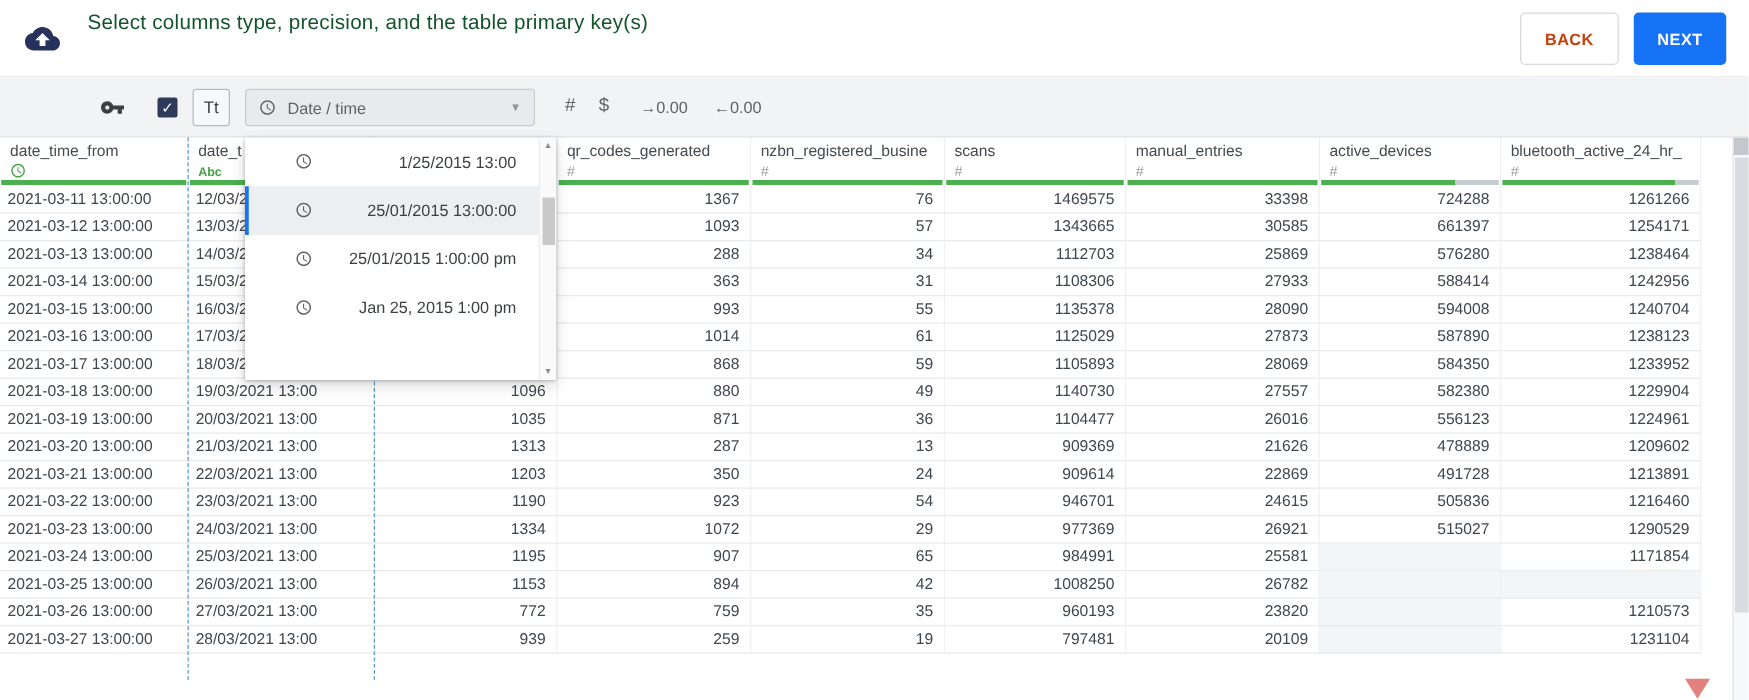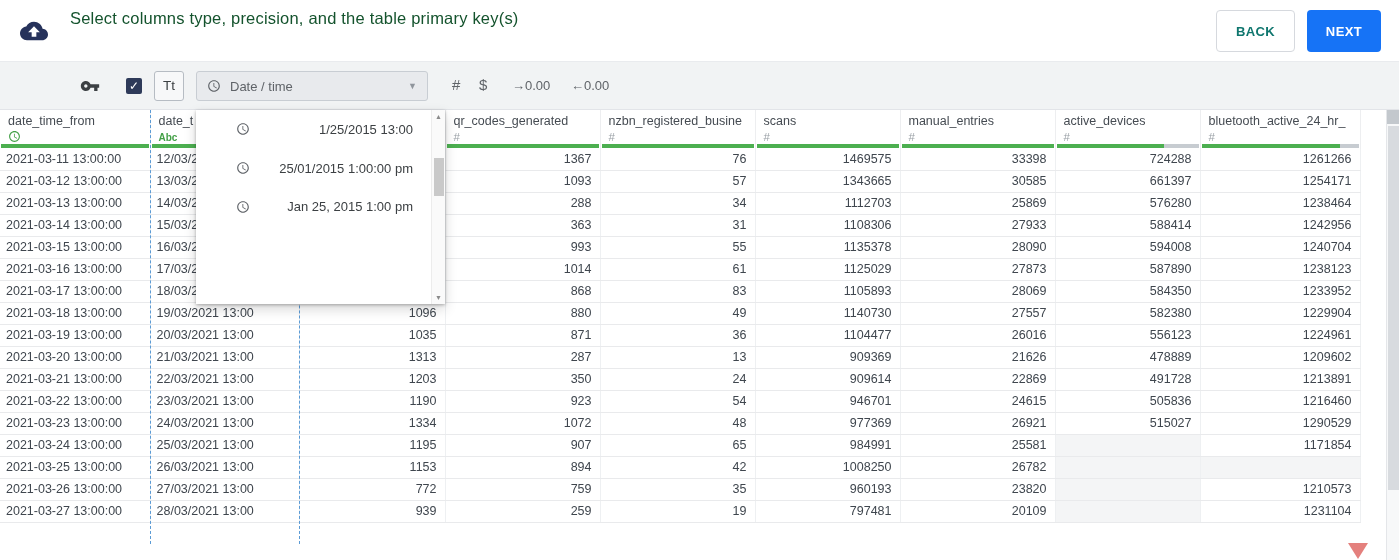--- a/index.html
+++ b/index.html
@@ -7,21 +7,21 @@
               font-family:"Liberation Sans", sans-serif; position:relative; }
 
   
   .app-header { position:absolute; top:0; left:0; width:1399px; height:62px; background:#fff;
                 border-bottom:1px solid #e9ebee; z-index:3; }
   .upload-icon { position:absolute; left:20px; top:17px; }
   .titles { position:absolute; left:70px; top:9px; }
   .page-title { font-size:16.5px; color:#14532d; font-weight:500; letter-spacing:.2px; }
   .page-subtitle { font-size:12.5px; color:#98a2ae; margin-top:6px; }
   .back-btn { position:absolute; right:104px; top:10px; width:79px; height:42px; background:#fff;
-              border:1px solid #d6d9de; border-radius:4px; color:#0f766e; font-weight:bold;
+              border:1px solid #d6d9de; border-radius:4px; color:#c2410c; font-weight:bold;
               font-size:13px; letter-spacing:.4px; font-family:inherit; cursor:pointer; }
   .next-btn { position:absolute; right:18px; top:10px; width:74px; height:42px; background:#1673f6;
               border:none; border-radius:4px; color:#fff; font-weight:bold; font-size:13px;
               letter-spacing:.4px; font-family:inherit; cursor:pointer; }
 
   
   .toolbar { position:absolute; top:62px; left:0; width:1399px; height:48px; background:#f1f3f4;
              border-bottom:1px solid #e2e4e8; z-index:3; }
   .tb-key { position:absolute; left:80px; top:14px; cursor:pointer; }
   .tb-check { position:absolute; left:126px; top:16px; width:16px; height:16px; background:#2e3a59;
@@ -284,21 +284,21 @@
           <td class="right">27873</td>
           <td class="right">587890</td>
           <td class="right">1238123</td>
           <td class="filler"></td>
         </tr>
         <tr>
           <td class="left">2021-03-17 13:00:00</td>
           <td class="left">18/03/2021 13:00</td>
           <td class="right"></td>
           <td class="right">868</td>
-          <td class="right">83</td>
+          <td class="right">59</td>
           <td class="right">1105893</td>
           <td class="right">28069</td>
           <td class="right">584350</td>
           <td class="right">1233952</td>
           <td class="filler"></td>
         </tr>
         <tr>
           <td class="left">2021-03-18 13:00:00</td>
           <td class="left">19/03/2021 13:00</td>
           <td class="right">1096</td>
@@ -356,21 +356,21 @@
           <td class="right">24615</td>
           <td class="right">505836</td>
           <td class="right">1216460</td>
           <td class="filler"></td>
         </tr>
         <tr>
           <td class="left">2021-03-23 13:00:00</td>
           <td class="left">24/03/2021 13:00</td>
           <td class="right">1334</td>
           <td class="right">1072</td>
-          <td class="right">48</td>
+          <td class="right">29</td>
           <td class="right">977369</td>
           <td class="right">26921</td>
           <td class="right">515027</td>
           <td class="right">1290529</td>
           <td class="filler"></td>
         </tr>
         <tr>
           <td class="left">2021-03-24 13:00:00</td>
           <td class="left">25/03/2021 13:00</td>
           <td class="right">1195</td>
@@ -427,20 +427,28 @@
 
 <div class="menu">
   <div class="menu-items" id="menu-items">
       <div class="menu-item">
         <span class="mi-icon">
           <svg viewBox="0 0 24 24" width="14" height="14" fill="#5f6368">
             <path d="M11.99 2C6.47 2 2 6.48 2 12s4.47 10 9.99 10C17.52 22 22 17.52 22 12S17.52 2 11.99 2zm.01 18c-4.42 0-8-3.58-8-8s3.58-8 8-8 8 3.58 8 8-3.58 8-8 8zm.5-13H11v6l5.25 3.15.75-1.23-4.5-2.67V7z"></path>
           </svg>
         </span>
         <span>1/25/2015 13:00</span>
+      </div>
+      <div class="menu-item selected">
+        <span class="mi-icon">
+          <svg viewBox="0 0 24 24" width="14" height="14" fill="#5f6368">
+            <path d="M11.99 2C6.47 2 2 6.48 2 12s4.47 10 9.99 10C17.52 22 22 17.52 22 12S17.52 2 11.99 2zm.01 18c-4.42 0-8-3.58-8-8s3.58-8 8-8 8 3.58 8 8-3.58 8-8 8zm.5-13H11v6l5.25 3.15.75-1.23-4.5-2.67V7z"></path>
+          </svg>
+        </span>
+        <span>25/01/2015 13:00:00</span>
       </div>
       <div class="menu-item">
         <span class="mi-icon">
           <svg viewBox="0 0 24 24" width="14" height="14" fill="#5f6368">
             <path d="M11.99 2C6.47 2 2 6.48 2 12s4.47 10 9.99 10C17.52 22 22 17.52 22 12S17.52 2 11.99 2zm.01 18c-4.42 0-8-3.58-8-8s3.58-8 8-8 8 3.58 8 8-3.58 8-8 8zm.5-13H11v6l5.25 3.15.75-1.23-4.5-2.67V7z"></path>
           </svg>
         </span>
         <span>25/01/2015 1:00:00 pm</span>
       </div>
       <div class="menu-item">

